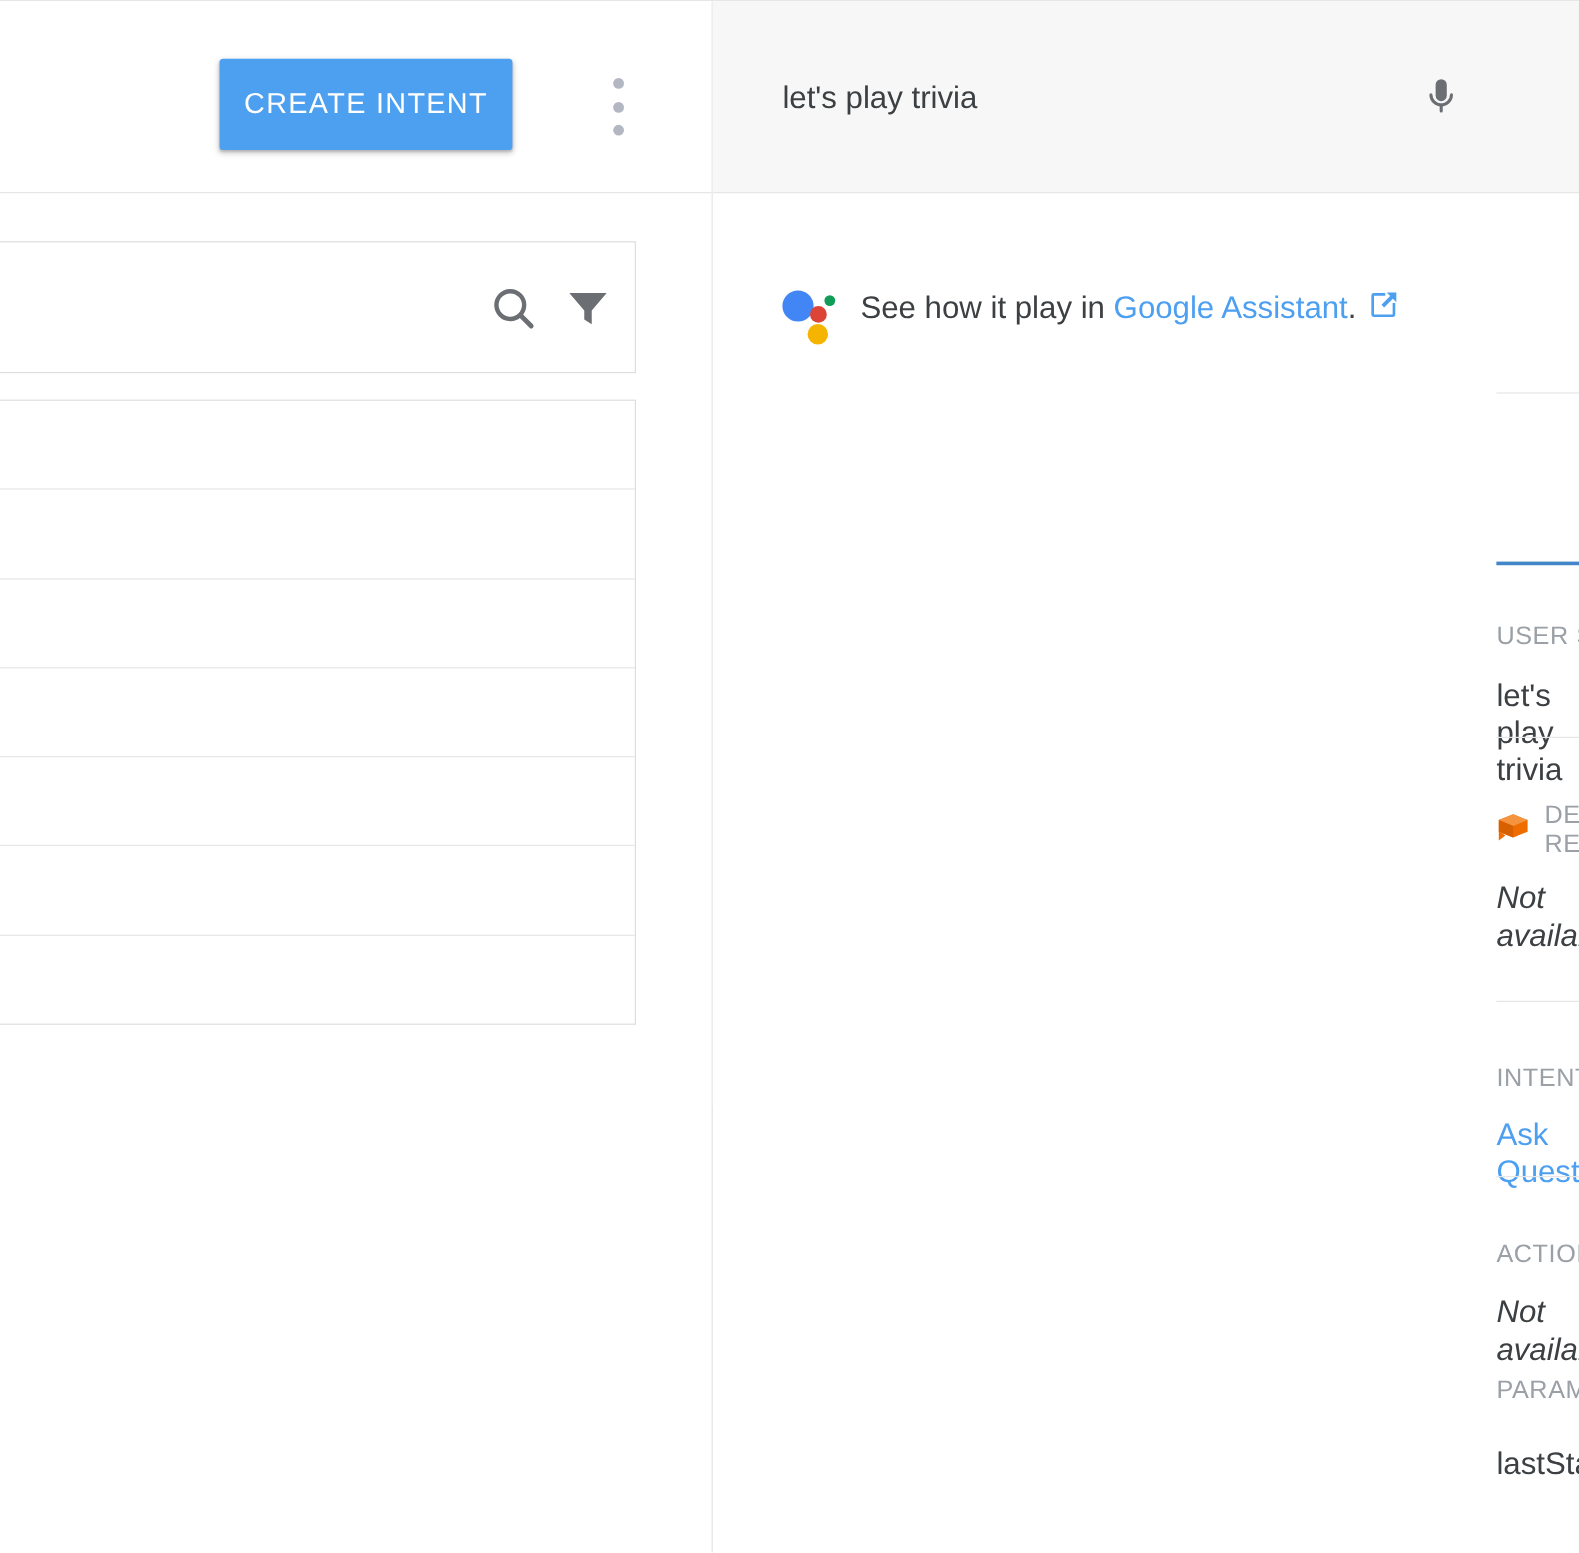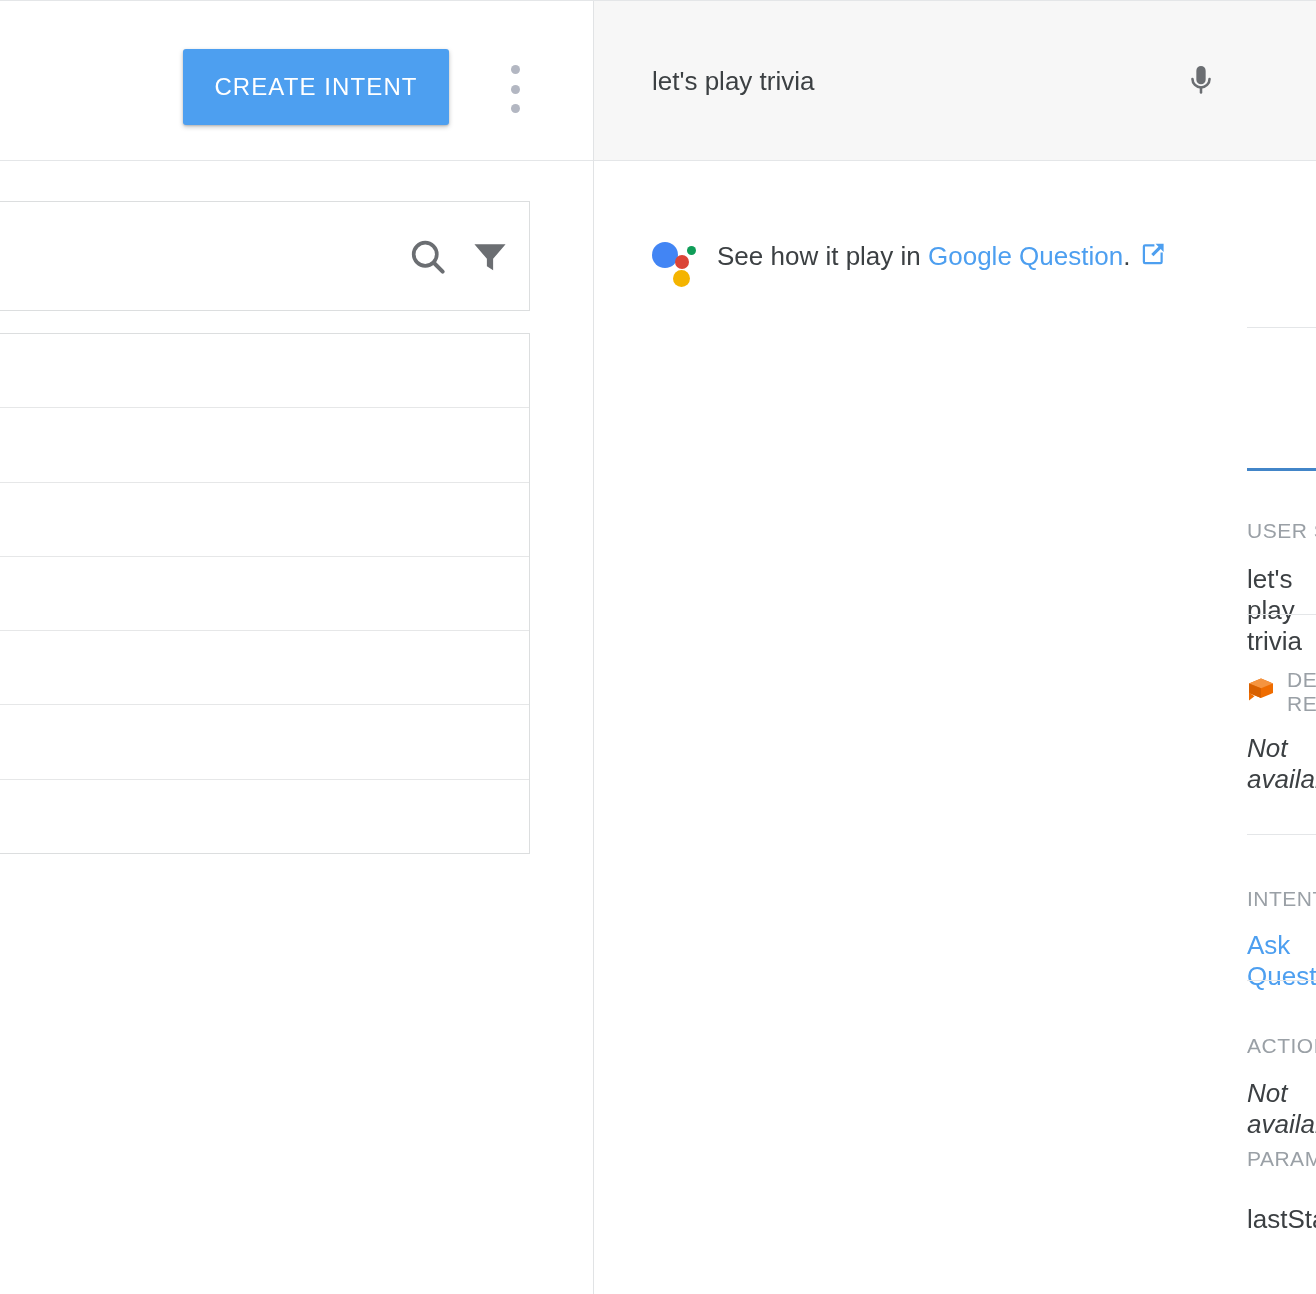--- a/index.html
+++ b/index.html
@@ -30,21 +30,21 @@
     width: 593px; height: 1293px;
     background: #ffffff;
   }
   .left-toolbar {
     position: absolute; left: 0; top: 0; width: 593px; height: 160px;
     background: #ffffff;
     border-bottom: 1px solid #e4e6e8;
   }
   .create-intent-btn {
     position: absolute; left: 183px; top: 48px;
-    width: 266px; height: 76px;
+    width: 244px; height: 76px;
     background: #4d9ff0;
     color: #ffffff;
     border: none;
     border-radius: 3px;
     font-family: "Liberation Sans", sans-serif;
     font-size: 24px;
     letter-spacing: 1.1px;
     cursor: pointer;
     box-shadow: 0 2px 5px rgba(0,0,0,0.22), 0 1px 2px rgba(0,0,0,0.14);
     display: flex; align-items: center; justify-content: center;
@@ -272,21 +272,21 @@
     </div>
 
     <div class="assistant-banner">
       <div class="ga-logo">
         <span class="ga-dot ga-blue"></span>
         <span class="ga-dot ga-red"></span>
         <span class="ga-dot ga-green"></span>
         <span class="ga-dot ga-yellow"></span>
       </div>
       <div class="banner-text">
-        <span>See how it play in </span><a href="#">Google Question</a><span>.</span><span class="ext-link-icon">
+        <span>See how it play in </span><a href="#">Google Assistant</a><span>.</span><span class="ext-link-icon">
           <svg width="28" height="28" viewBox="0 0 24 24">
             <path fill="none" stroke="#4d9ff0" stroke-width="1.9" d="M13.2 4.6H5.2a1 1 0 0 0-1 1v13.2a1 1 0 0 0 1 1h13.2a1 1 0 0 0 1-1v-8"></path>
             <path fill="#4d9ff0" d="M14.2 3.3h6.9v6.9l-2.5-2.5-6.2 6.2-1.9-1.9 6.2-6.2z"></path>
           </svg>
         </span>
       </div>
     </div>
 
     <div class="hr" style="top:326px;"></div>
 

